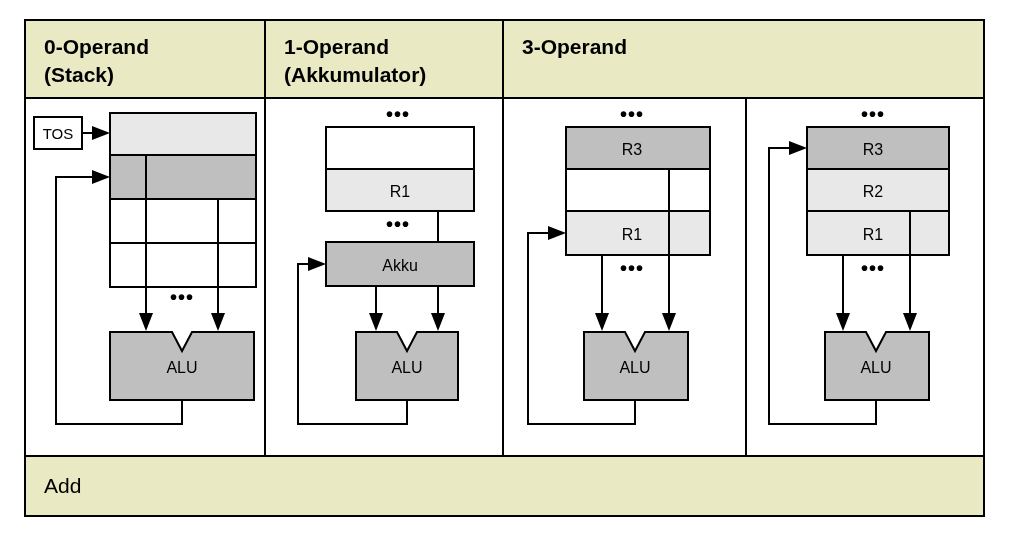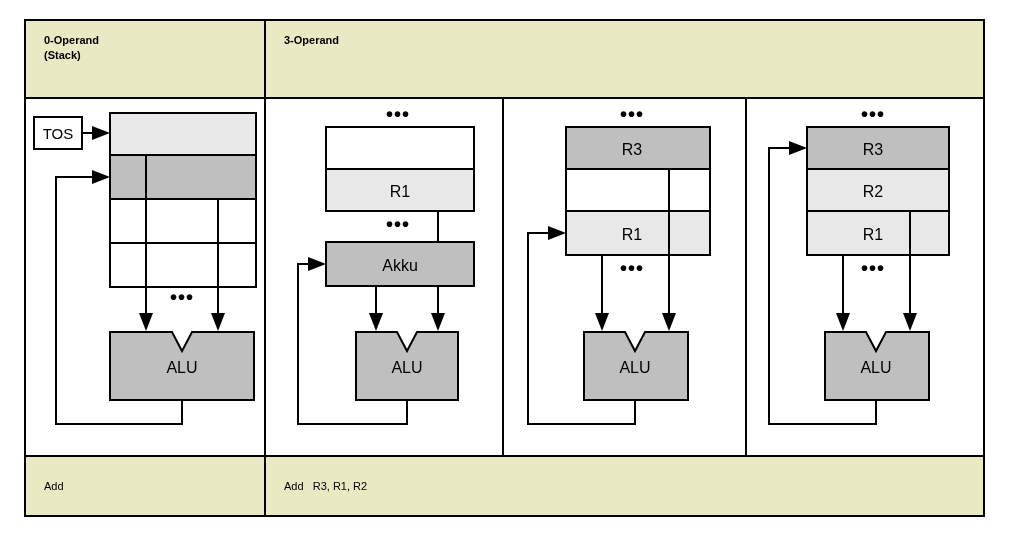--- a/index.html
+++ b/index.html
@@ -59,32 +59,32 @@
   .c1 { width: 240px; }
   .c2 { width: 238px; }
   .c3 { width: 243px; }
   .c4 { flex: 1 1 auto; }
 
   .hdr-text {
     position: absolute;
     left: 18px;
     top: 12px;
     right: 6px;
-    font-size: 11px;
+    font-size: 21px;
     font-weight: bold;
     color: #000000;
     line-height: 1.33;
     white-space: pre-line;
   }
   .ftr-text {
     position: absolute;
     left: 18px;
     top: 50%;
     transform: translateY(-50%);
-    font-size: 11px;
+    font-size: 21px;
     color: #000000;
     white-space: pre;
   }
 
   .svgwrap {
     position: absolute;
     left: 0; top: 0;
     width: 100%; height: 100%;
   }
   svg { display: block; }
@@ -110,20 +110,24 @@
 <body>
 
 <div id="page">
   <div class="table">
 
     <div class="row row-header">
       <div class="cell c1">
         <div class="hdr-text">0-Operand
 (Stack)</div>
       </div>
+      <div class="cell c2">
+        <div class="hdr-text">1-Operand
+(Akkumulator)</div>
+      </div>
       <div class="cell c4">
         <div class="hdr-text">3-Operand</div>
       </div>
     </div>
 
     <div class="row row-diagram">
 
       <div class="cell c1">
         <div class="svgwrap">
           <svg viewBox="0 0 238 356" width="238" height="356" preserveAspectRatio="none">
@@ -252,19 +256,16 @@
             <polygon points="60,49 42,42 42,56" fill="#000"></polygon>
           </svg>
         </div>
       </div>
     </div>
 
     <div class="row row-footer">
       <div class="cell c1">
         <div class="ftr-text">Add</div>
       </div>
-      <div class="cell c4">
-        <div class="ftr-text">Add   R3, R1, R2</div>
-      </div>
     </div>
 
   </div>
 </div>
 
 </body></html>

